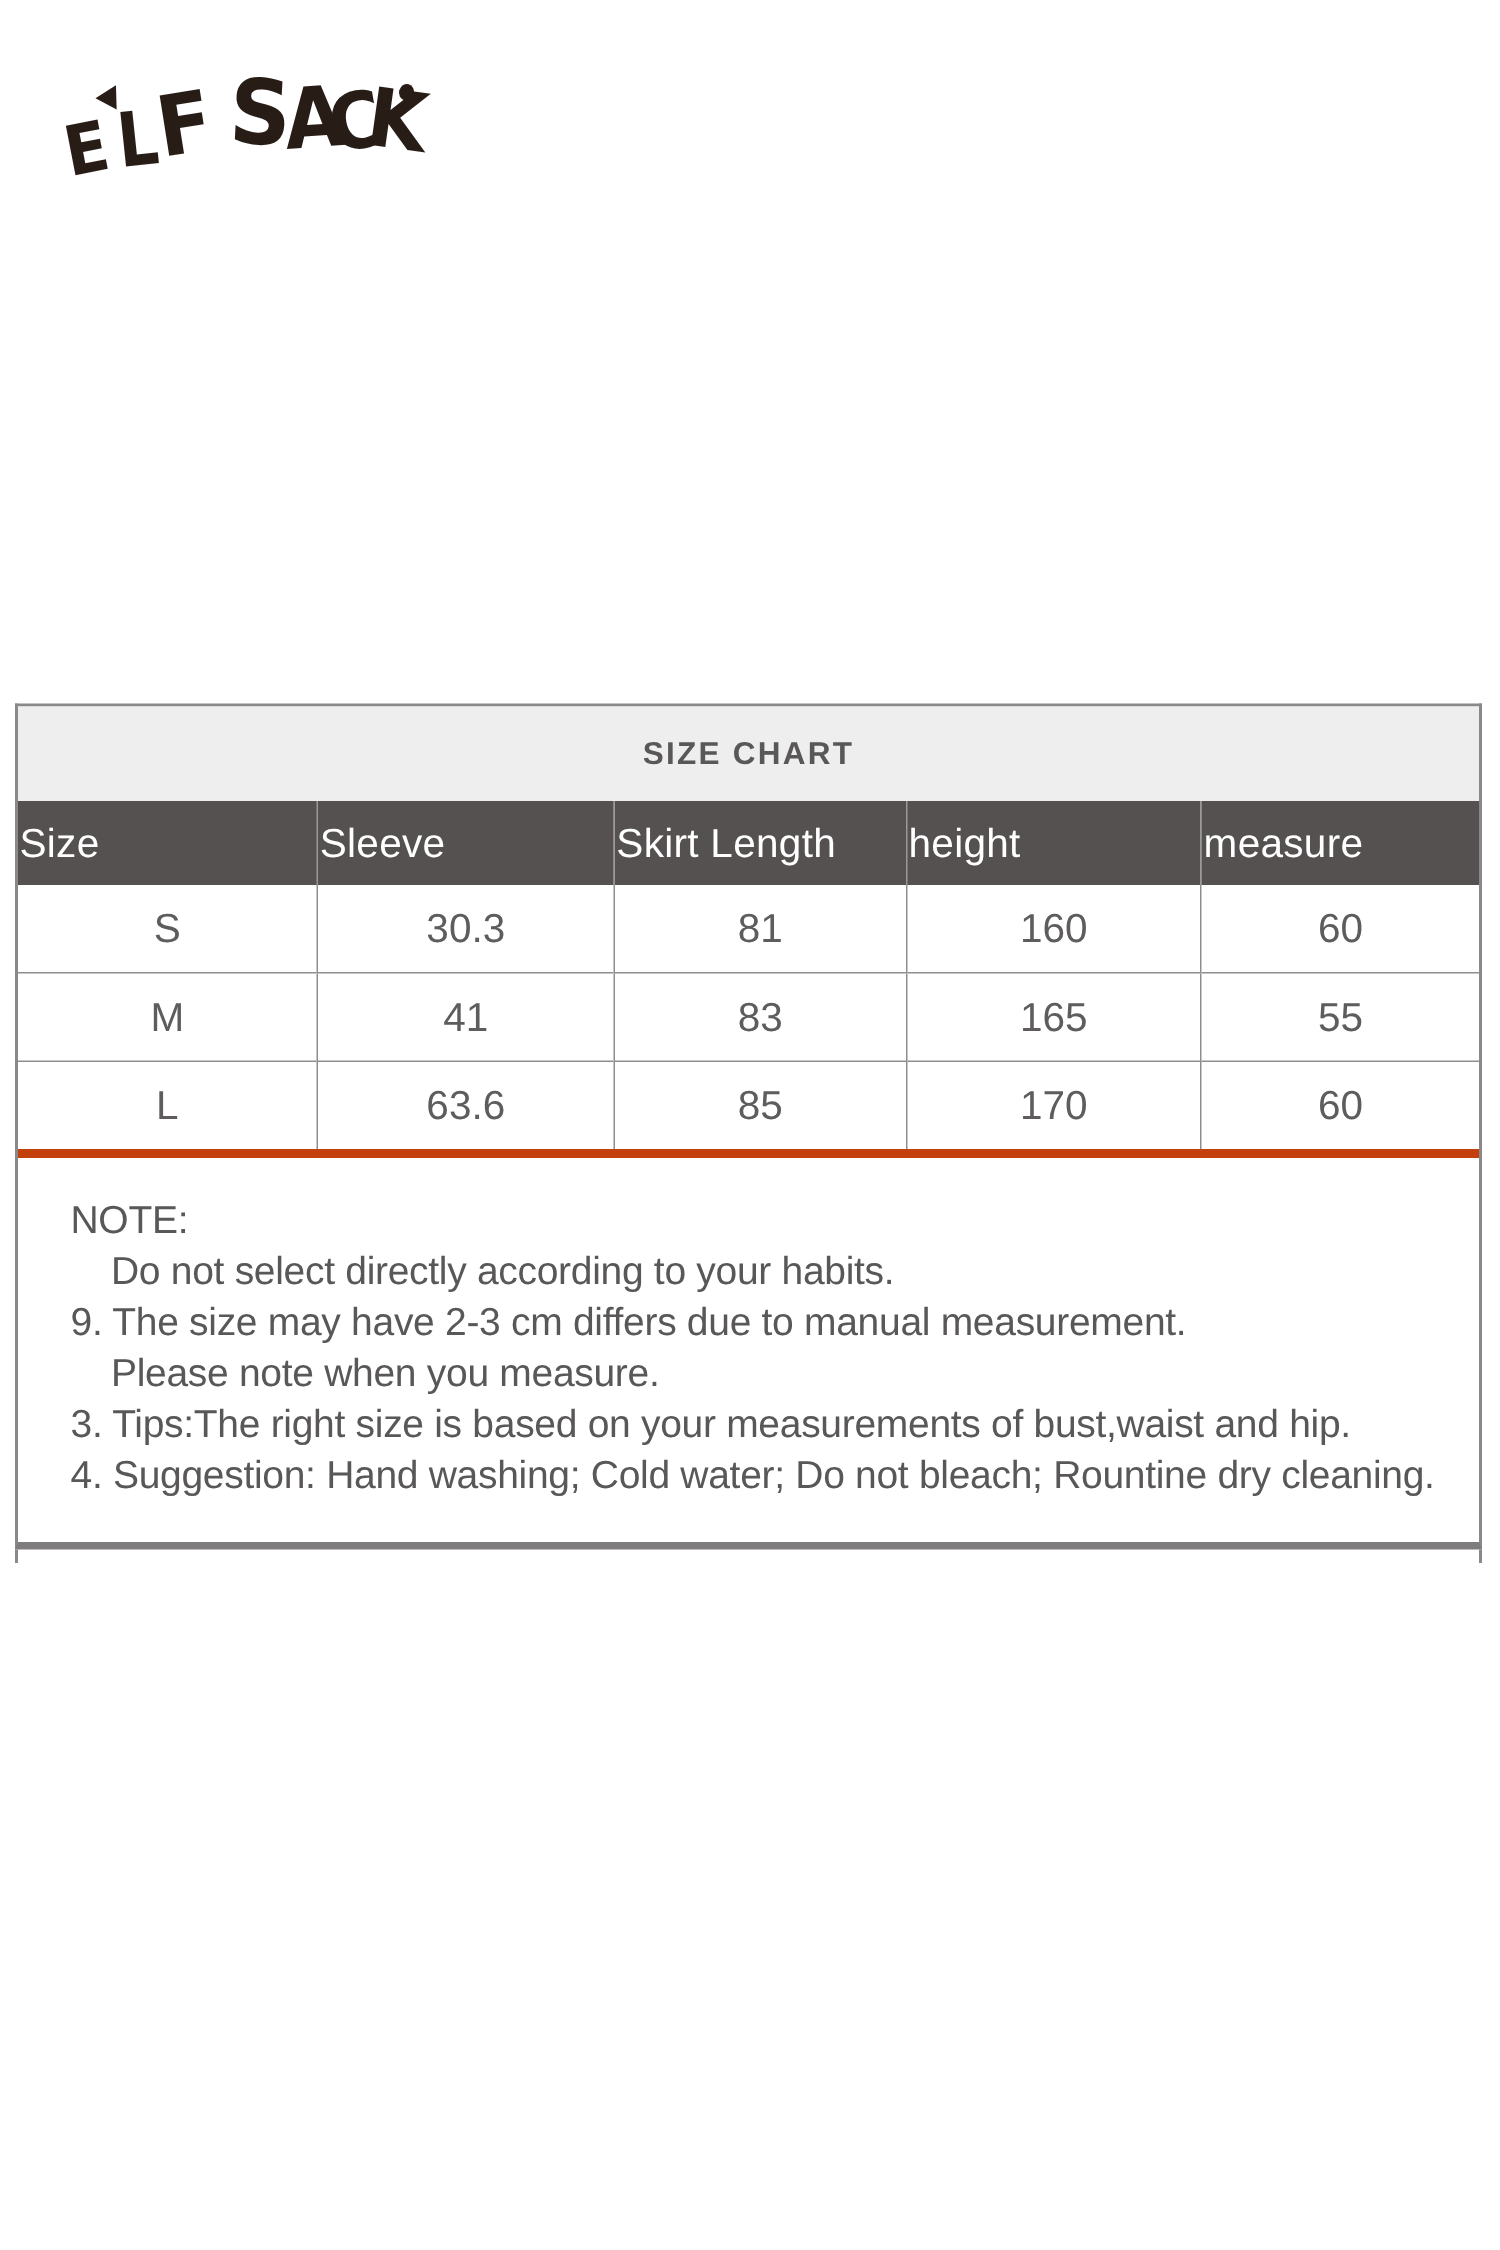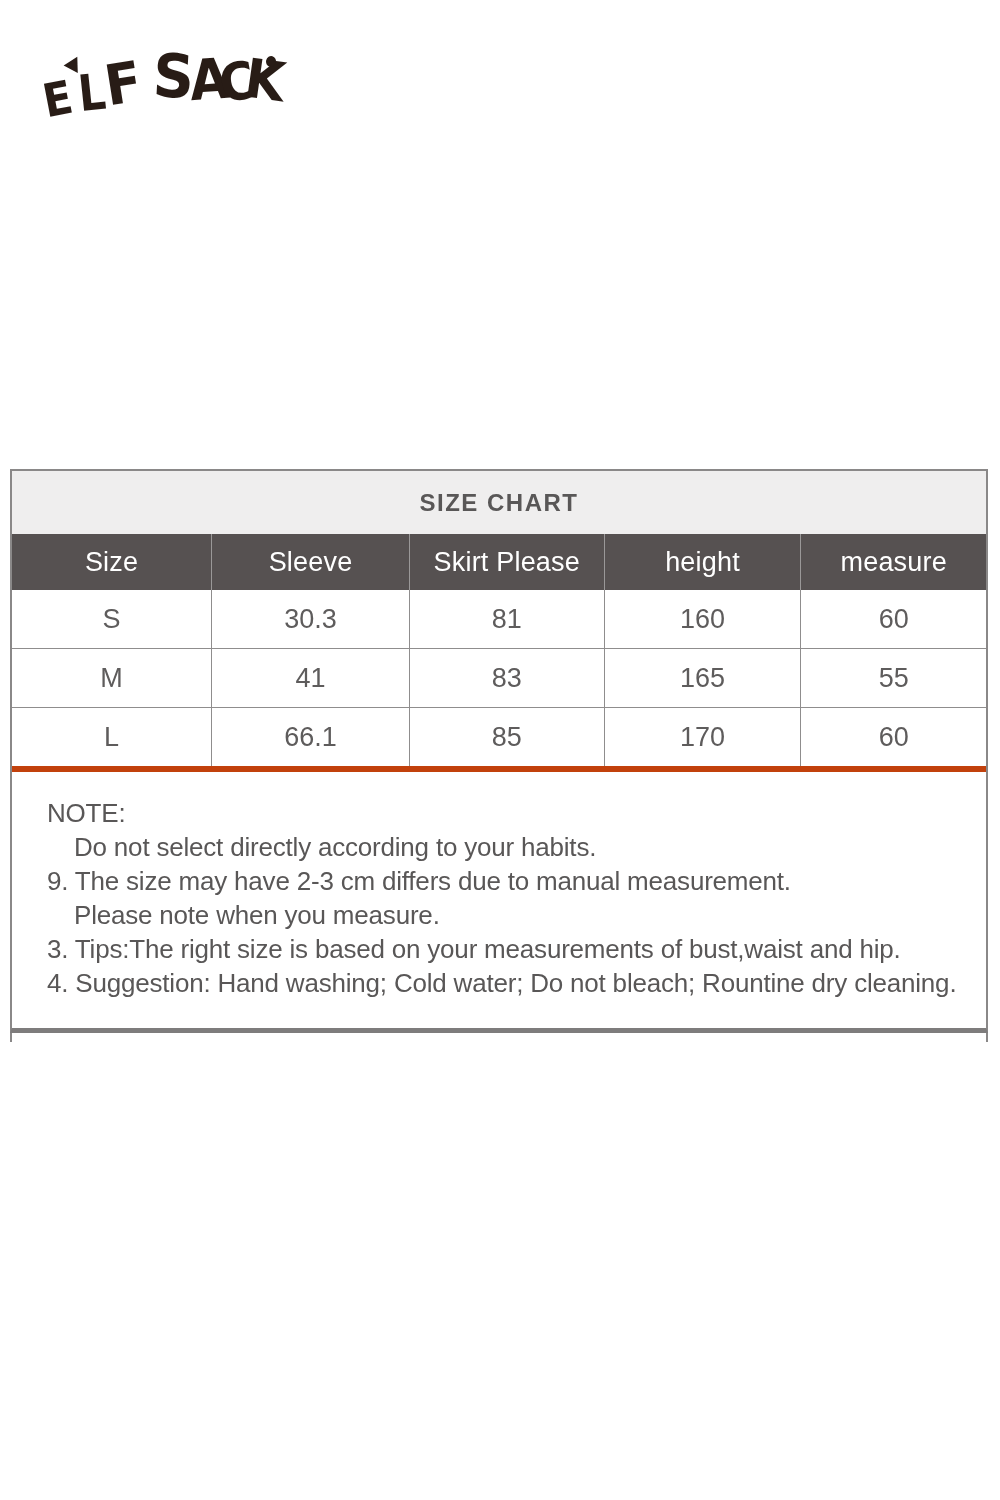--- a/index.html
+++ b/index.html
@@ -65,36 +65,36 @@
     border-bottom: 5px solid #7e7c7c;
     background: #ffffff;
   }
   .title-bar {
     height: 63px;
     background: #efeeee;
     display: flex;
     align-items: center;
     justify-content: center;
     color: #595757;
-    font-size: 24px;
+    font-size: 21px;
     font-weight: bold;
     letter-spacing: 1.5px;
   }
   table.size-table {
     width: 100%;
     border-collapse: collapse;
     table-layout: fixed;
   }
   table.size-table th {
     background: #565151;
     color: #ffffff;
     font-weight: 400;
     font-size: 27px;
     height: 54px;
-    text-align: center;
+    text-align: left;
     border-left: 1px solid #9a9898;
     letter-spacing: 0.2px;
   }
   table.size-table th:first-child { border-left: none; }
   table.size-table td {
     text-align: center;
     font-size: 27px;
     color: #5e5c5c;
     height: 56px;
     border-left: 1px solid #8f8d8d;
@@ -149,21 +149,21 @@
         <col style="width:20.5%">
         <col style="width:20.3%">
         <col style="width:20.0%">
         <col style="width:20.2%">
         <col style="width:19.0%">
       </colgroup>
       <thead>
         <tr>
           <th>Size</th>
           <th>Sleeve</th>
-          <th>Skirt Please</th>
+          <th>Skirt Length</th>
           <th>height</th>
           <th>measure</th>
         </tr>
       </thead>
       <tbody>
         <tr>
           <td>S</td>
           <td>30.3</td>
           <td>81</td>
           <td>160</td>
@@ -171,21 +171,21 @@
         </tr>
         <tr>
           <td>M</td>
           <td>41</td>
           <td>83</td>
           <td>165</td>
           <td>55</td>
         </tr>
         <tr>
           <td>L</td>
-          <td>66.1</td>
+          <td>63.6</td>
           <td>85</td>
           <td>170</td>
           <td>60</td>
         </tr>
       </tbody>
     </table>
 
     <div class="note">
       <div>NOTE:</div>
       <div class="indent">Do not select directly according to your habits.</div>

